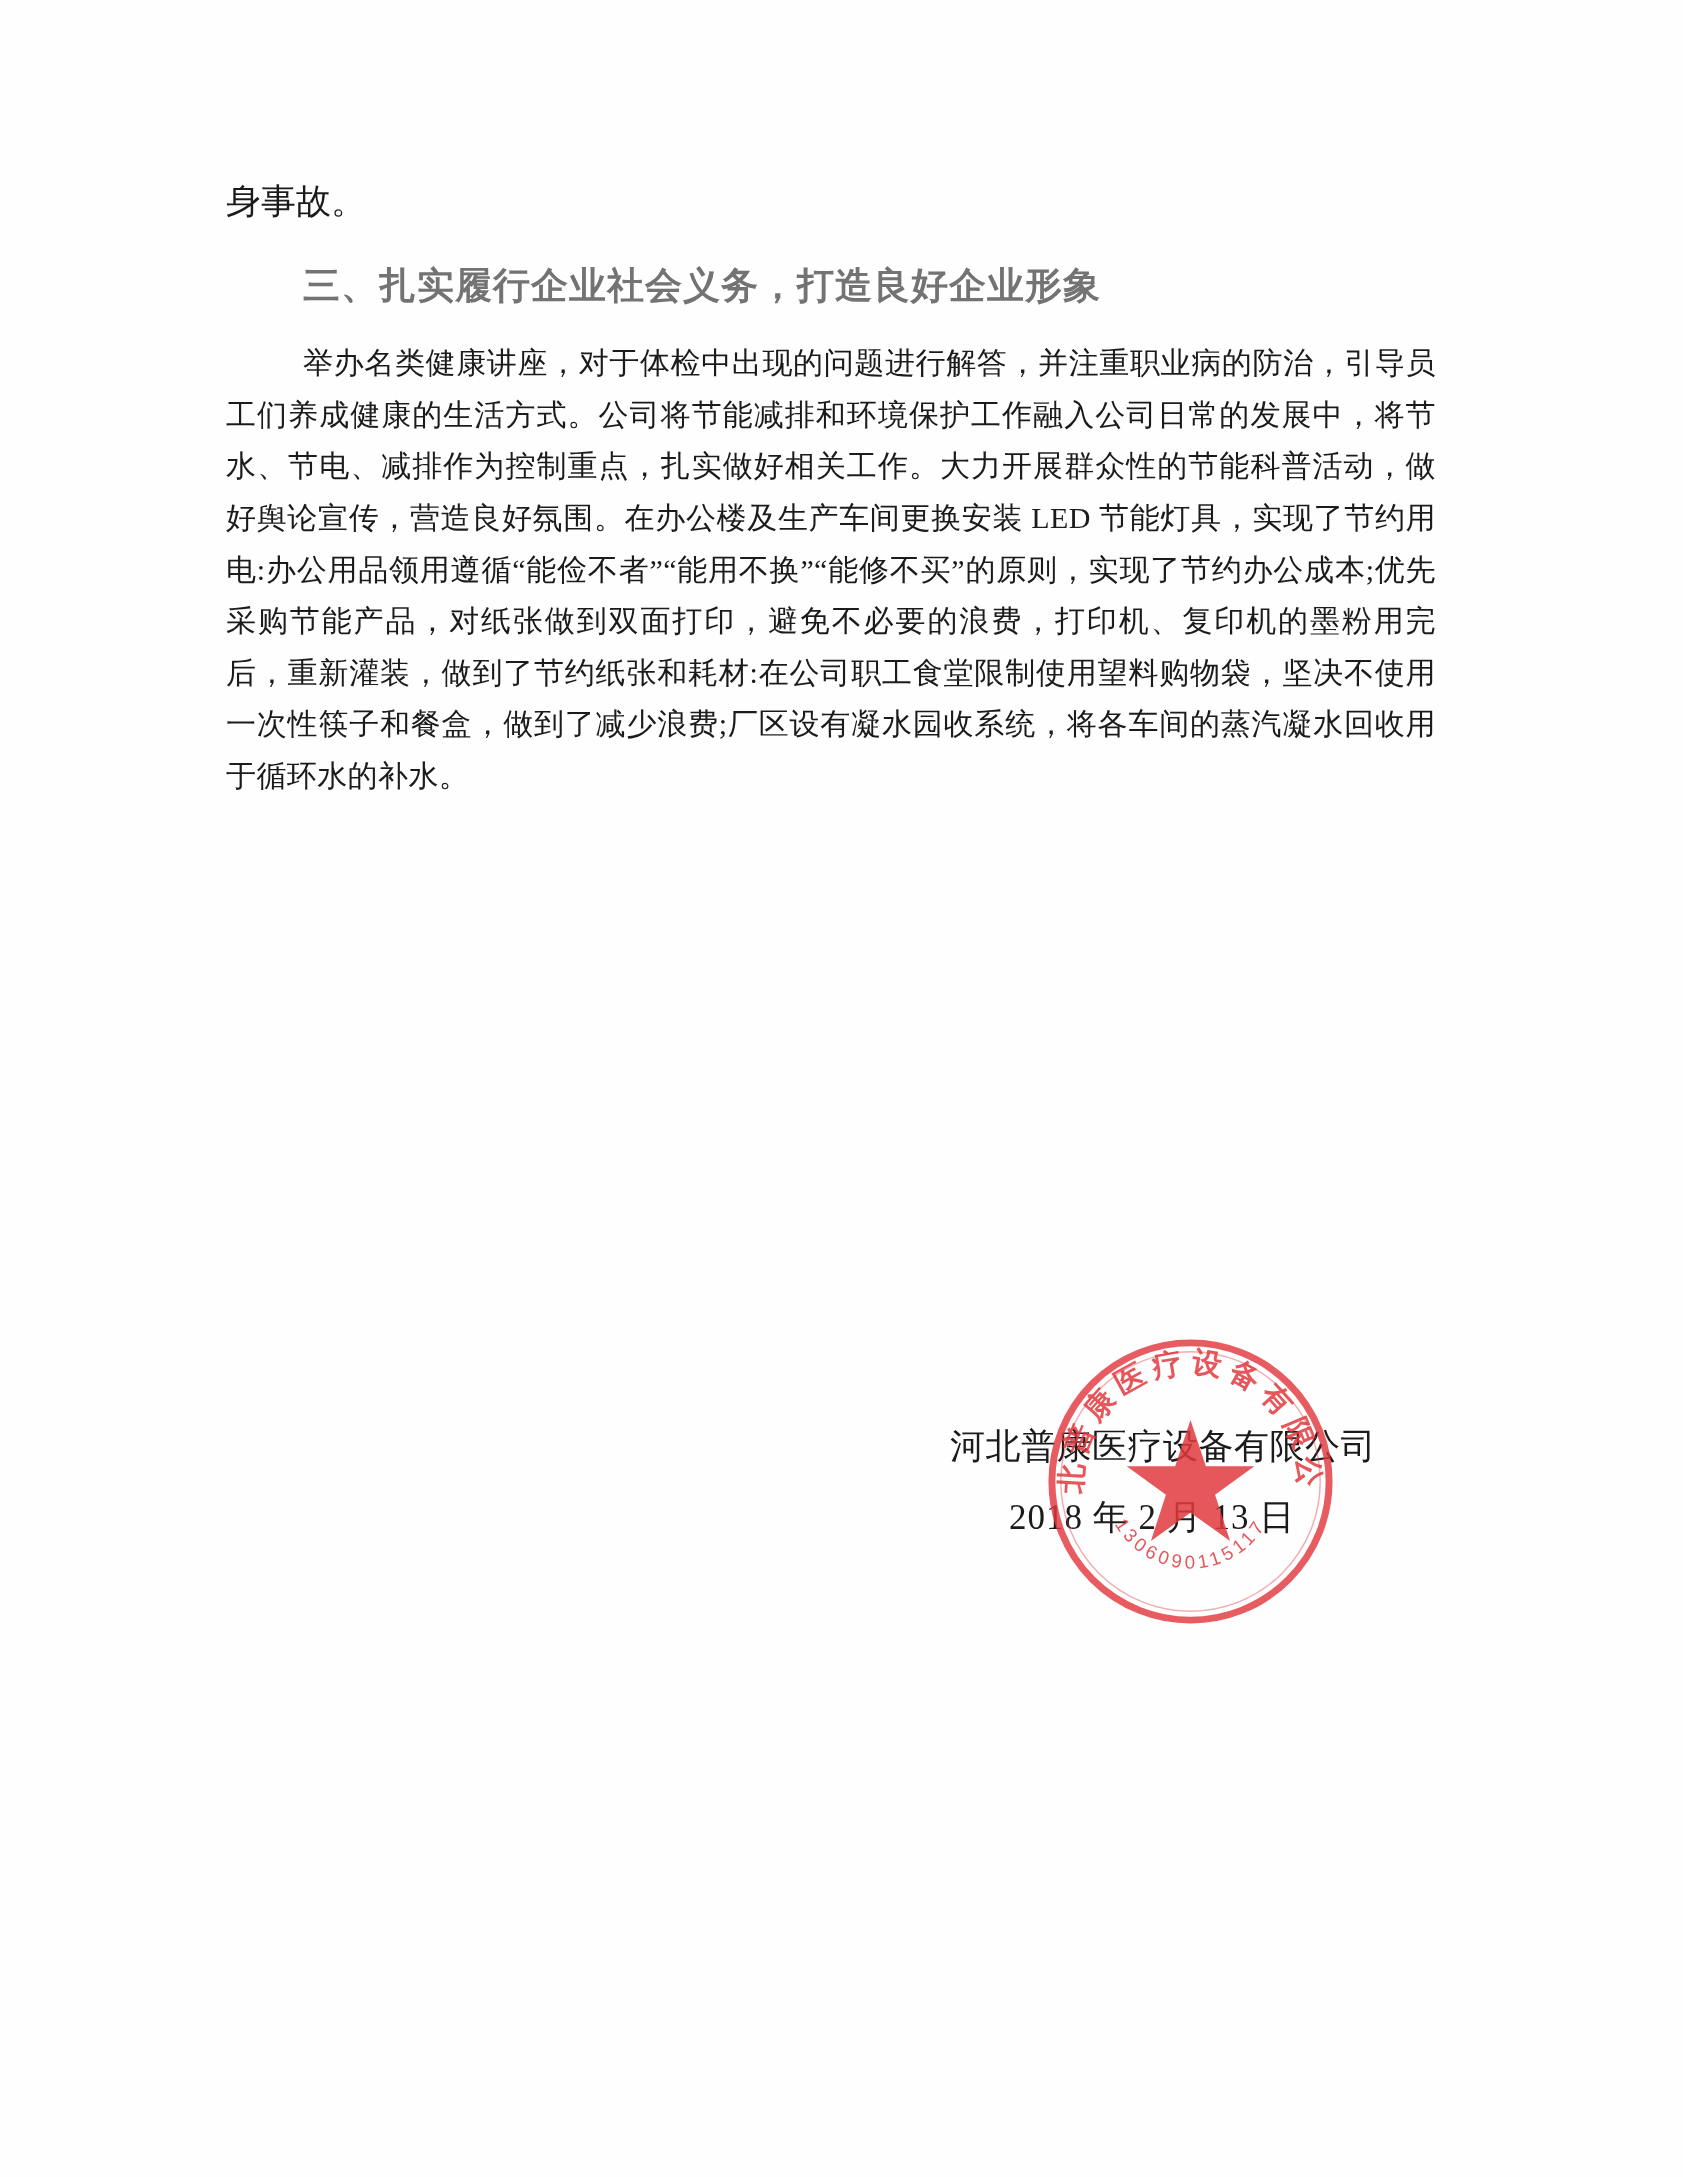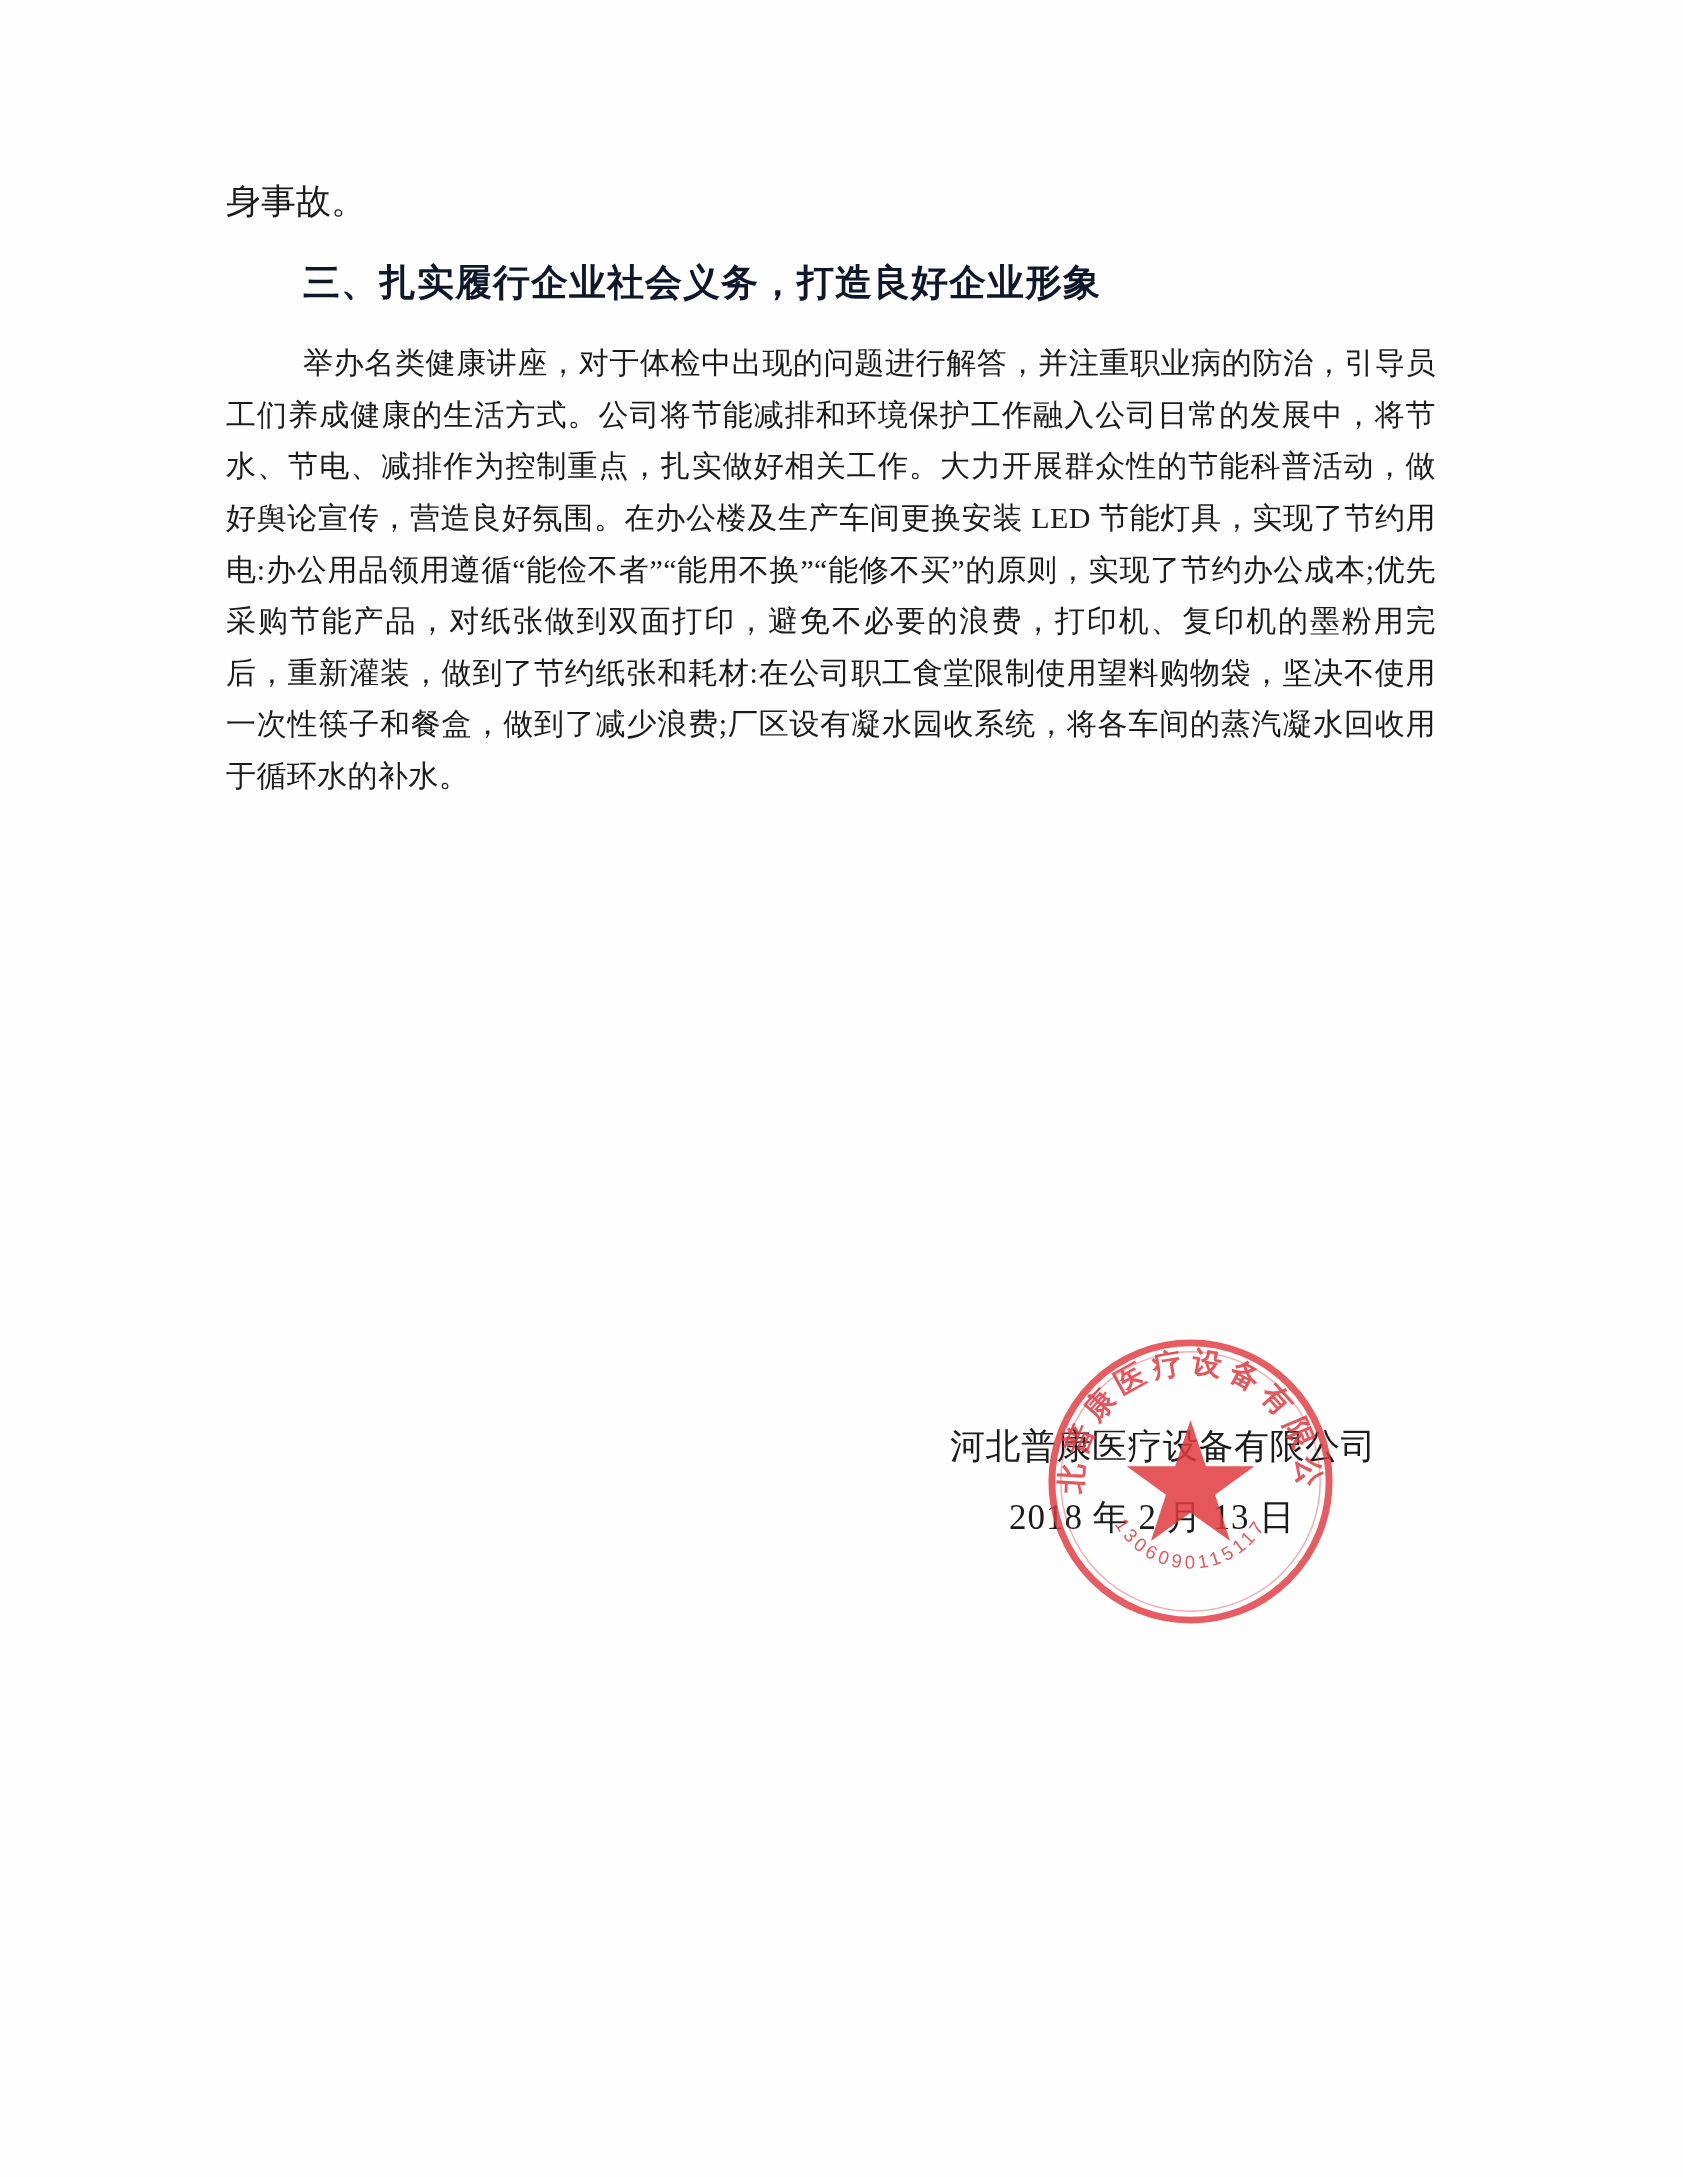--- a/index.html
+++ b/index.html
@@ -42,23 +42,22 @@
     line-height: 1.6;
     margin: 16px 0 26px 0;
     color: #1b1b1b;
   }
   .heading {
     font-size: 37px;
     font-weight: bold;
     line-height: 1.6;
     margin: 0 0 22px 0;
     padding-left: 77px;
-    color: #0f172a;
+    color: #737373;
     letter-spacing: 1px;
-    font-family: Liberation Mono, monospace;
   }
   .body-para {
     text-indent: 77px;
   }
   .sign-block {
     position: absolute;
     left: 950px;
     top: 1421px;
     width: 465px;
     text-align: left;

